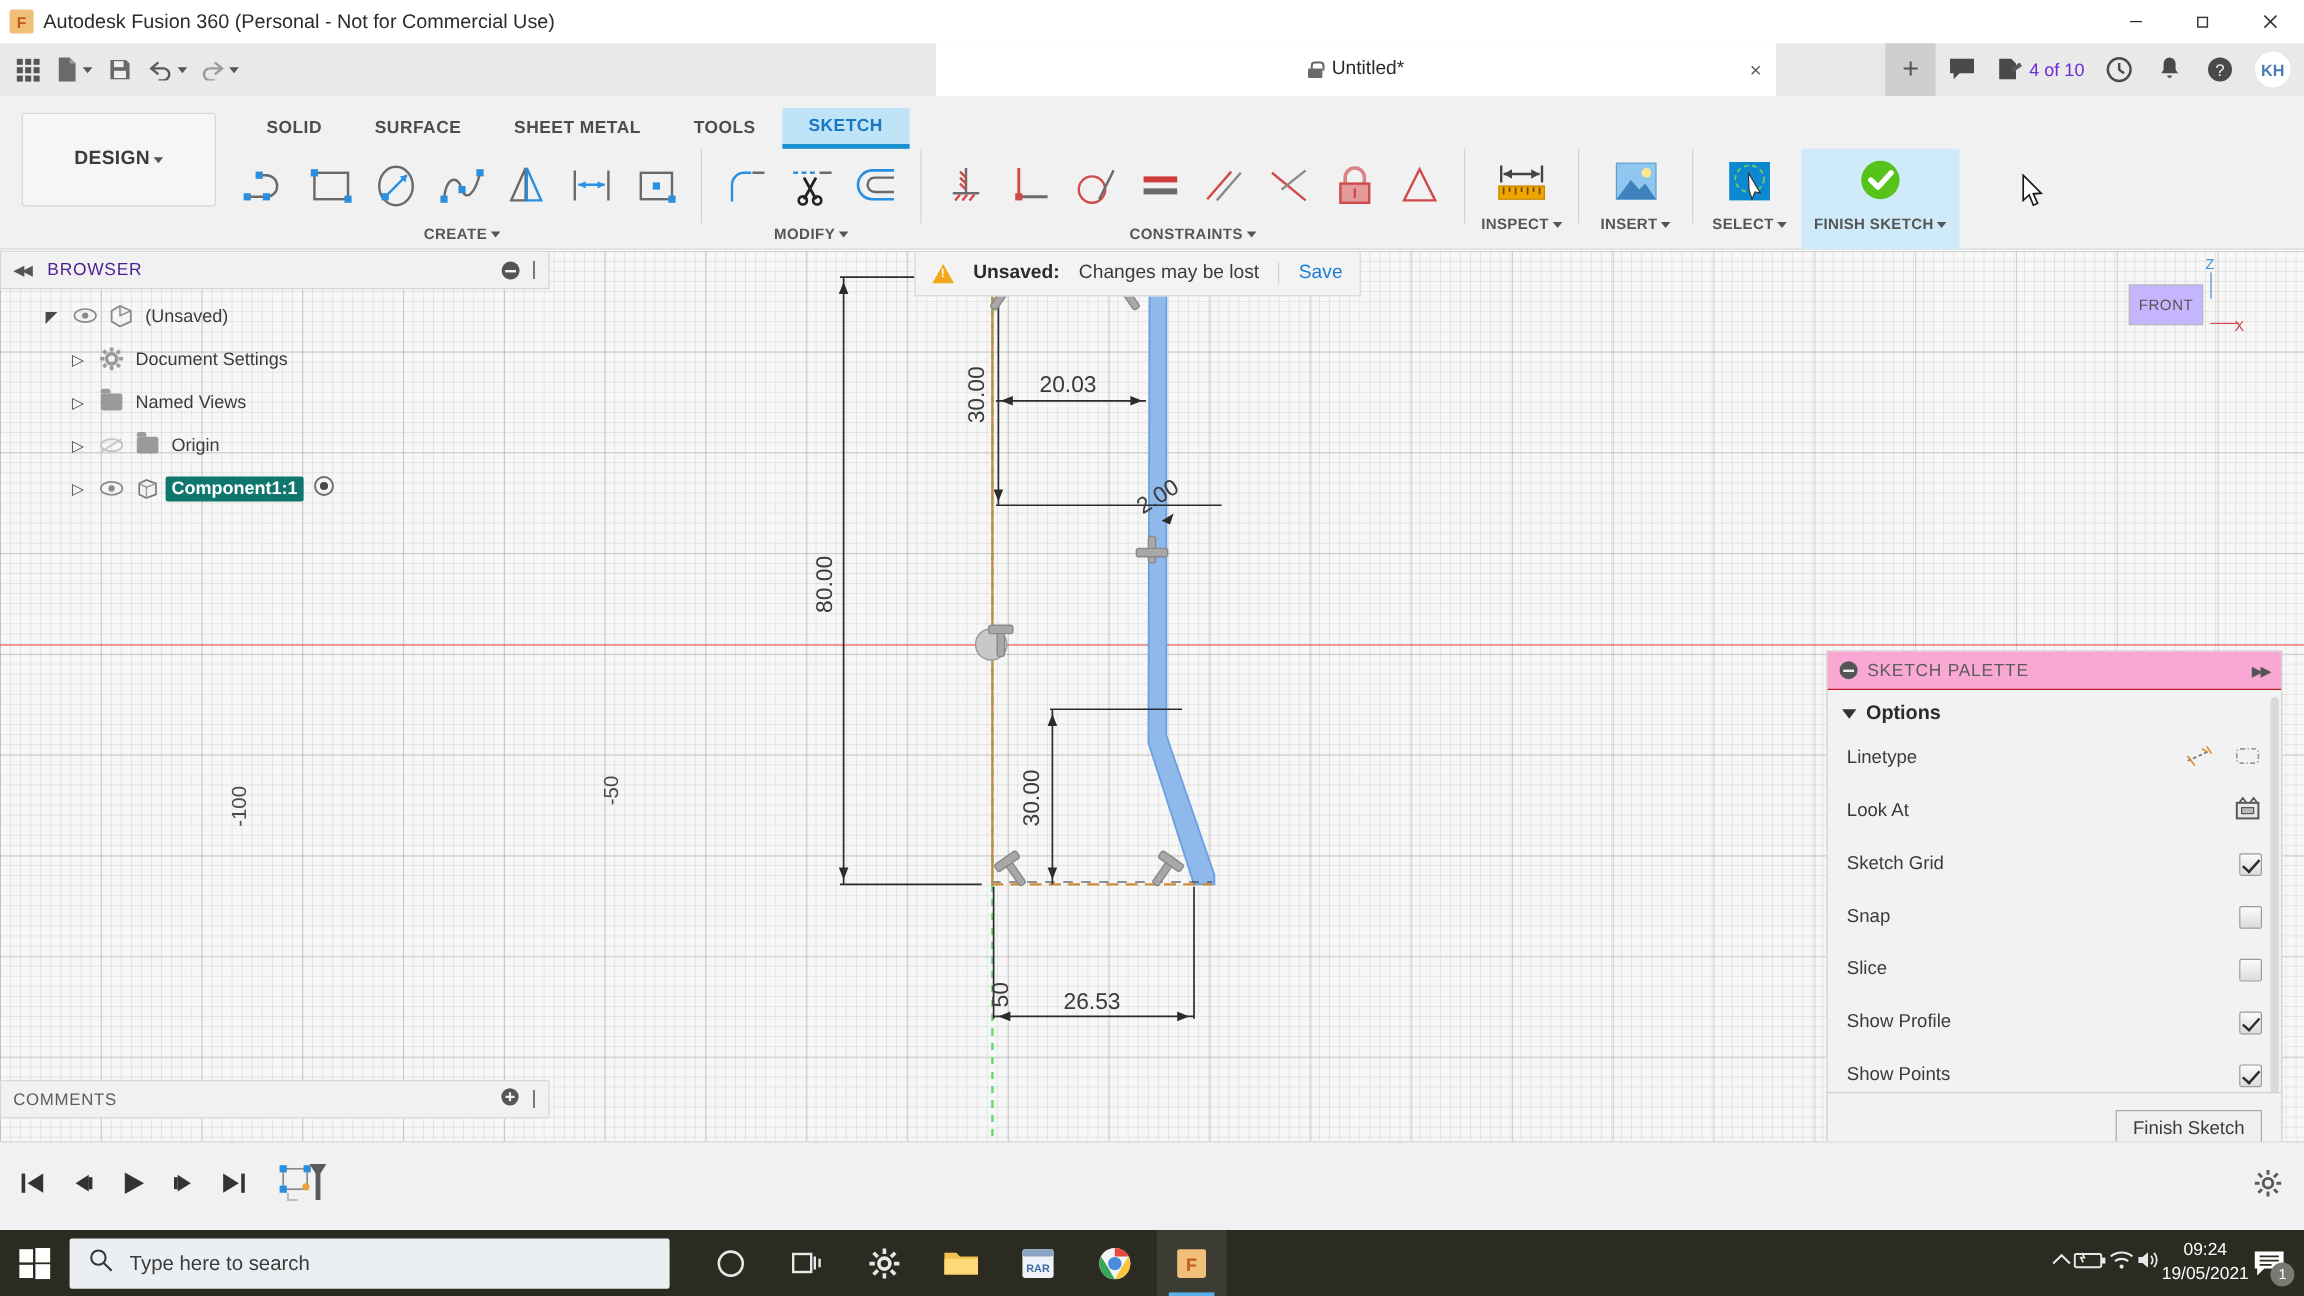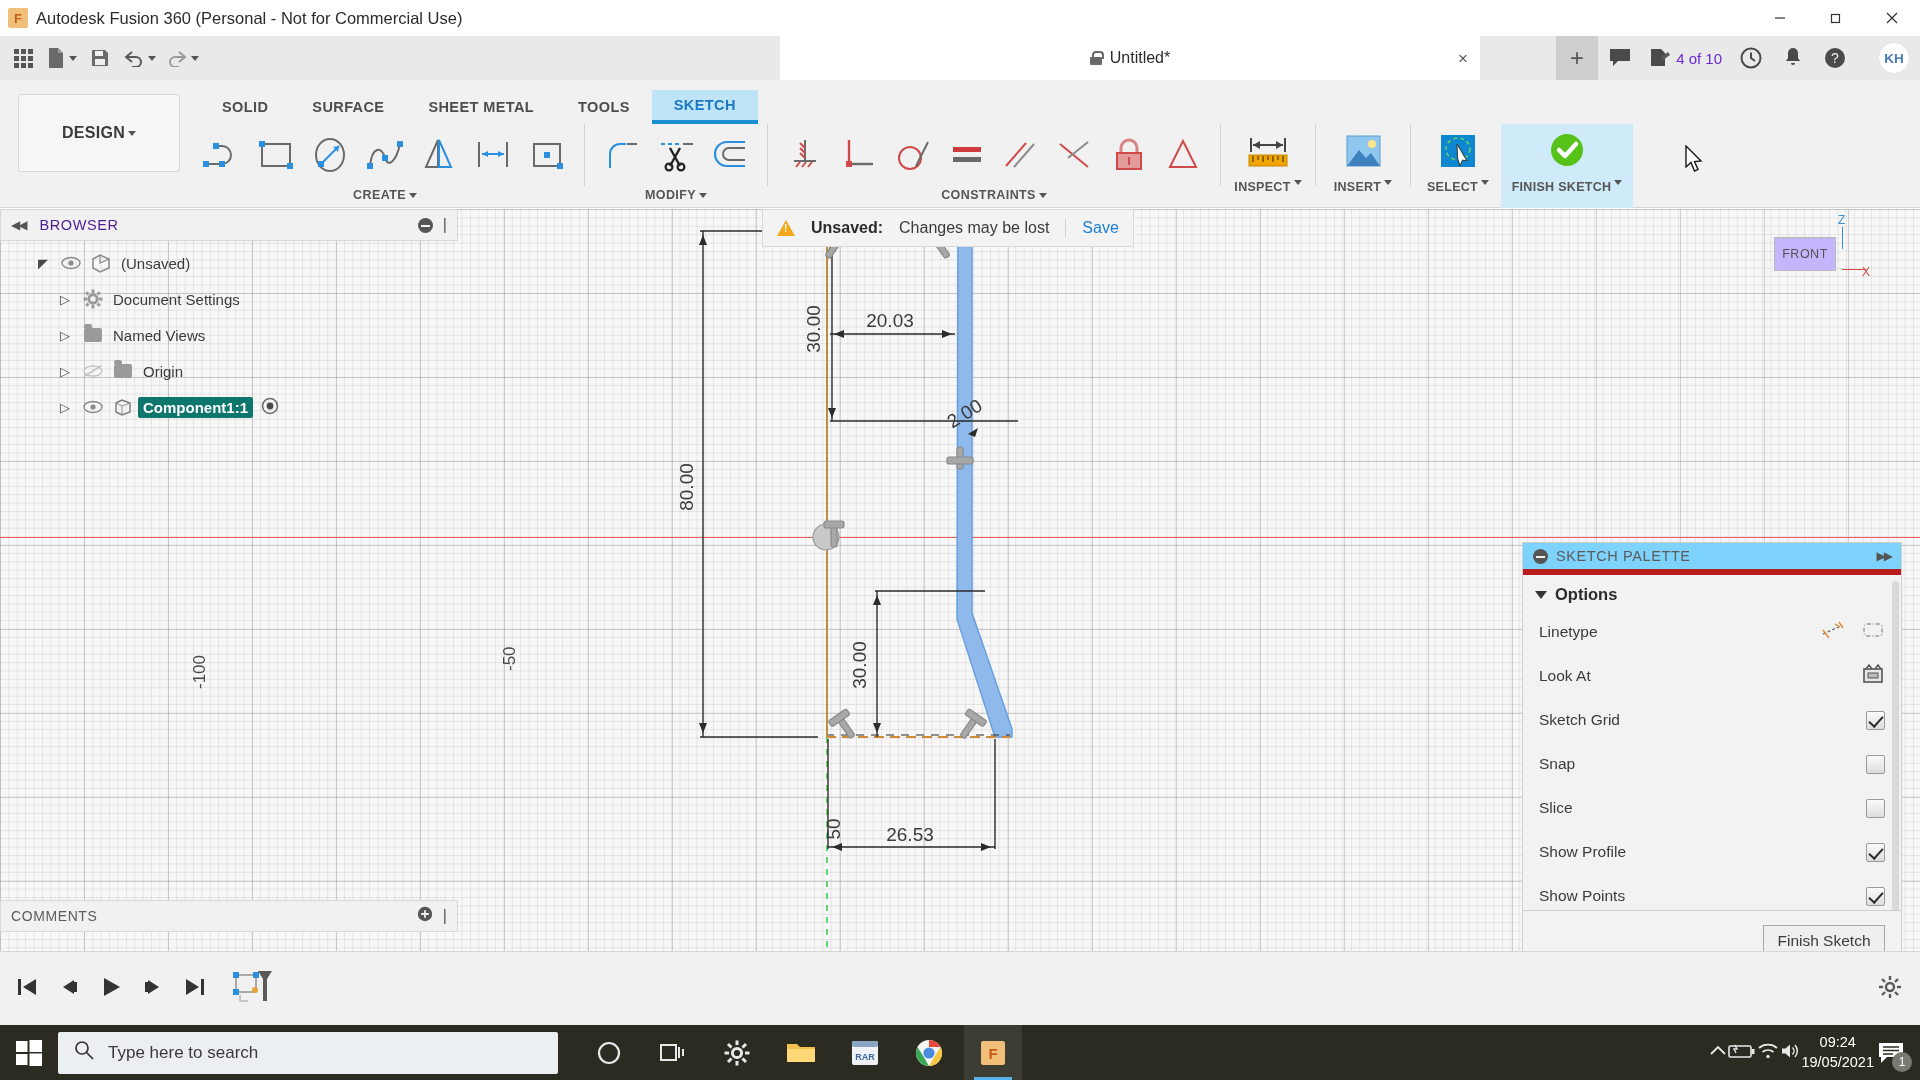--- a/index.html
+++ b/index.html
@@ -75,21 +75,21 @@
     background: #cfcfcf; font-size: 24px; color: #555; font-weight: 300;
   }
   .qr-btn {
     height: 44px; min-width: 40px; display: flex; align-items: center; justify-content: center;
     gap: 5px; padding: 0 7px; color: #4a4a4a;
   }
   .jobs-count { font-size: 15px; color: #6d28d9; }
   .avatar {
     width: 32px; height: 32px; border-radius: 50%; background: #fff;
     display: flex; align-items: center; justify-content: center;
-    font-size: 13.5px; color: #4a7ab5; font-weight: 600; margin-left: 21px;
+    font-size: 13.5px; color: #4a7ab5; font-weight: 600; margin-left: 6px;
     border: 1px solid #e3e3e3;
   }
 
   
   .ribbon {
     position: absolute; top: 80px; left: 0; width: 1920px; height: 128px;
     background: #f1f1f1; border-bottom: 1px solid #d6d6d6;
   }
   .workspace-box {
     position: absolute; left: 18px; top: 14px; width: 162px; height: 78px;
@@ -111,21 +111,21 @@
     height: 22px; display: flex; align-items: center; justify-content: center;
     font-size: 12.5px; font-weight: bold; color: #555; letter-spacing: .4px; gap: 3px;
   }
   .panel-sep { width: 1px; height: 62px; background: #d2d2d2; margin: 0 4px; align-self: flex-start; }
   .tool { width: 54px; height: 56px; display: flex; align-items: center; justify-content: center; }
   .tool svg { display:block; }
   .big-tool {
     width: 86px; height: 84px; display: flex; flex-direction: column; align-items: center;
     justify-content: flex-start; padding-top: 6px;
   }
-  .big-tool .bt-label { font-size: 12.5px; font-weight: bold; color: #555; letter-spacing: .3px; margin-top: 6px; display:flex; gap:3px; align-items:flex-start;}
+  .big-tool .bt-label { font-size: 12.5px; font-weight: bold; color: #555; letter-spacing: .3px; margin-top: 6px; display:flex; gap:3px; align-items:center;}
   .finish-tool { background: #cfeaf8; width: 132px; }
   .tiny-caret { width: 0; height: 0; border-left: 4px solid transparent; border-right: 4px solid transparent; border-top: 5px solid #555; }
 
   
   .browser {
     position: absolute; left: 0; top: 209px; width: 458px; height: 32px;
     background: #f1f1f1; border: 1px solid #d7d7d7; display: flex; align-items: center;
     padding: 0 10px; z-index: 6;
   }
   .browser-title { font-size: 14.5px; color: #4c1d95; letter-spacing: .6px; margin-left: 14px; }
@@ -206,21 +206,21 @@
   .dim-text { font-size: 19px; fill: #3b3b3b; font-family: "Liberation Sans", sans-serif; }
   .dim-text-v { font-size: 19px; fill: #3b3b3b; font-family: "Liberation Sans", sans-serif; }
 
   
   .palette {
     position: absolute; right: 18px; top: 333px; width: 380px;
     background: #f2f2f2; border: 1px solid #cfcfcf; z-index: 7;
   }
   .palette-head {
     height: 32px; display: flex; align-items: center; padding: 0 10px; gap: 8px;
-    border-bottom: 6px solid #b91c1c; background: #7dd3fc;
+    border-bottom: 1px solid #b91c1c; background: #f9a8d4;
   }
   .palette-title { font-size: 14.5px; color: #5c5c5c; letter-spacing: .6px; }
   .palette-expand { margin-left: auto; color: #555; font-size: 12px; letter-spacing: -2px; }
   .minus-circle {
     width: 15px; height: 15px; border-radius: 50%; background: #555; position: relative;
   }
   .minus-circle:after { content:""; position:absolute; left:3px; top:7px; width:9px; height:2px; background:#f2f2f2; }
   .palette-body { position: relative; height: 368px; overflow: hidden; }
   .opt-header { display: flex; align-items: center; gap: 8px; padding: 10px 12px 6px 12px; }
   .opt-caret { width: 0; height: 0; border-left: 6px solid transparent; border-right: 6px solid transparent; border-top: 8px solid #333; }

